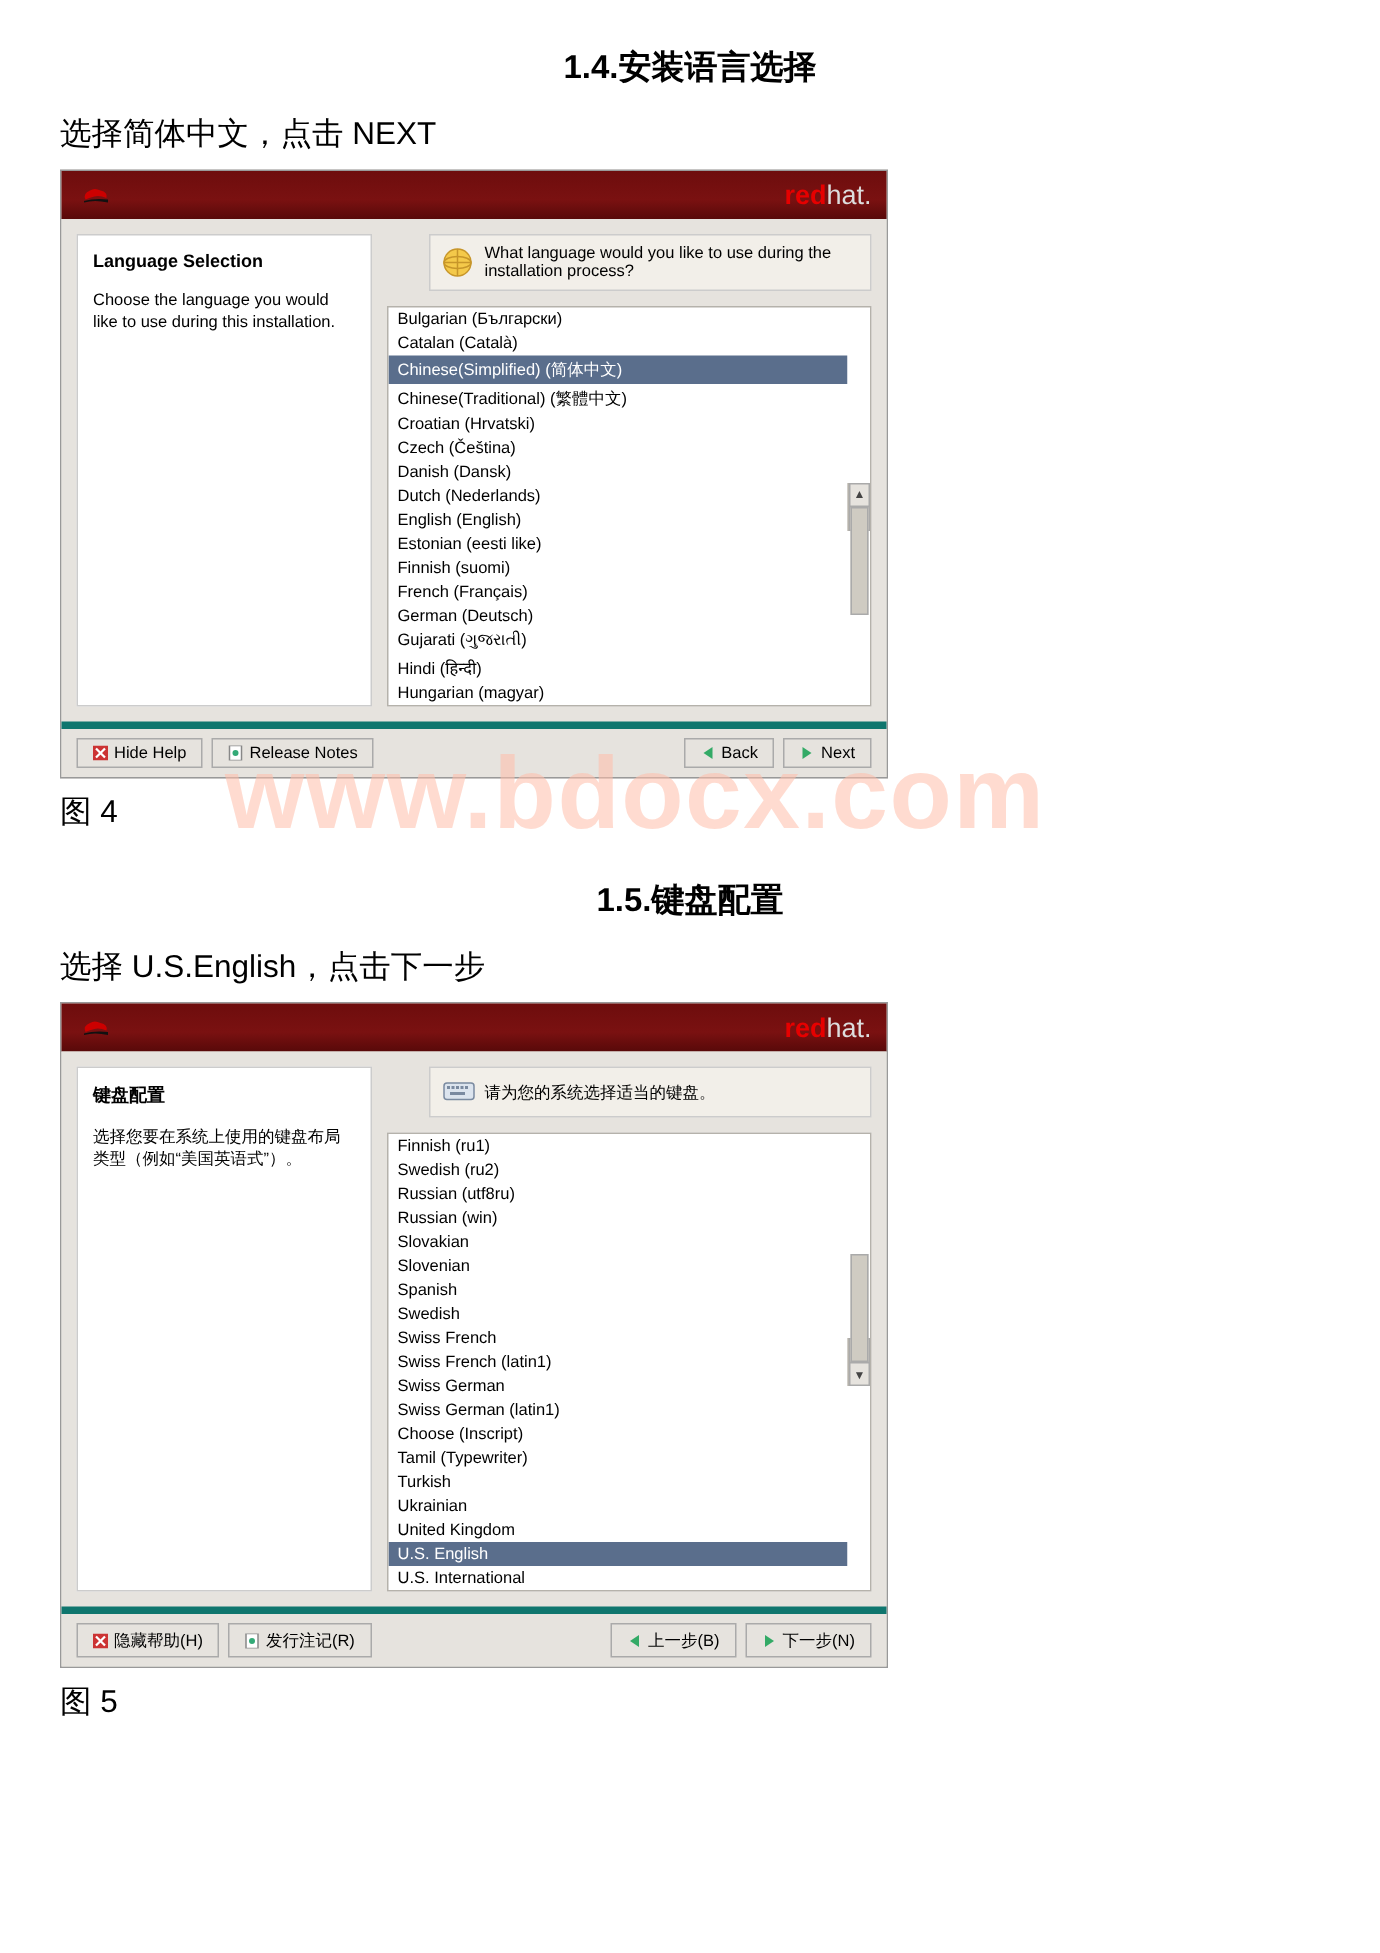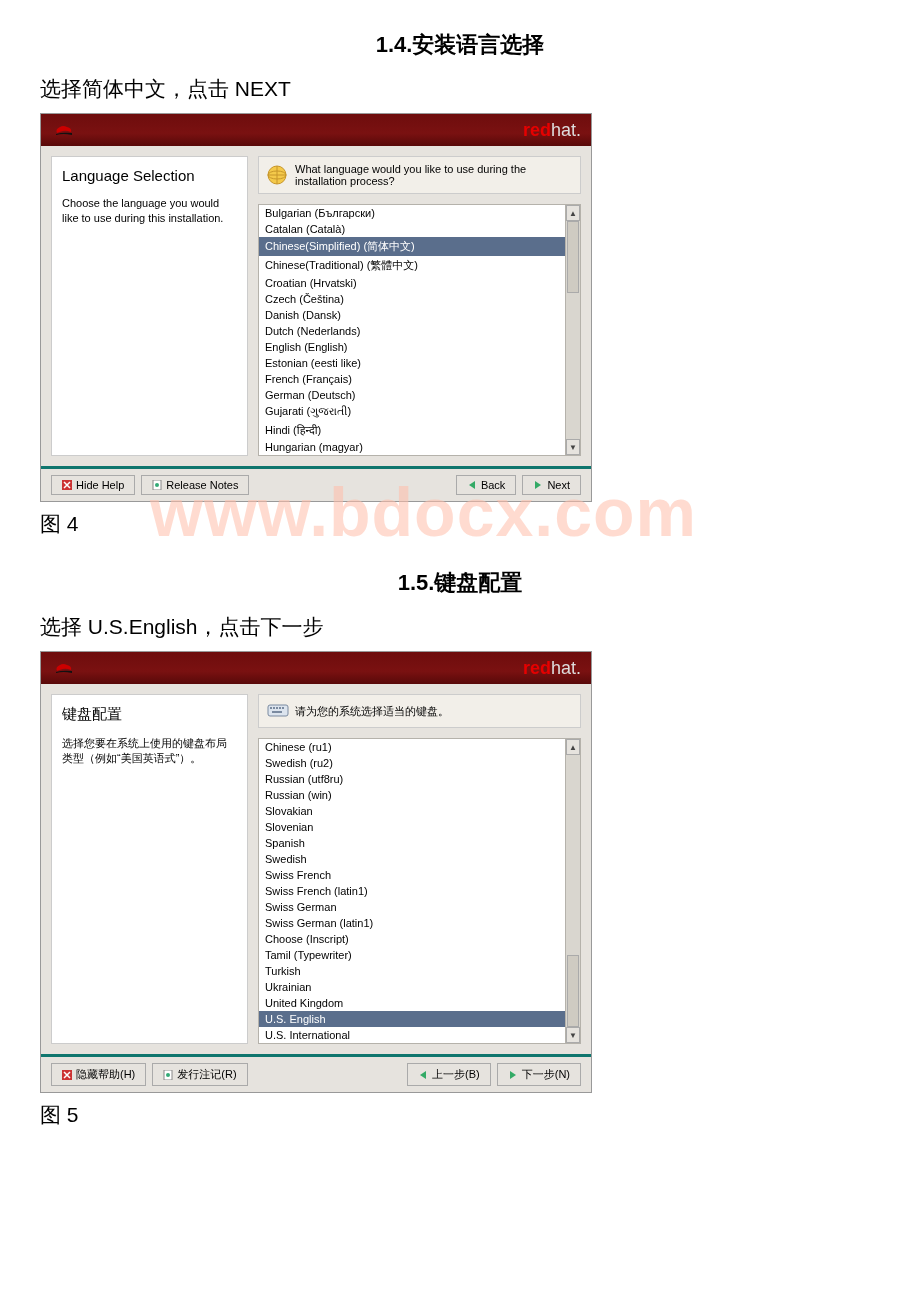--- a/index.html
+++ b/index.html
@@ -75,54 +75,56 @@
     gap: 10px;
     background: #e6e3de;
   }
   .side {
     width: 175px;
     background: #fff;
     border: 1px solid #ccc;
     padding: 10px;
   }
   .side-title {
-    font-weight: normal;
-    font-size: 15px;
+    font-weight: bold;
+    font-size: 12px;
     margin-bottom: 12px;
   }
   .side-desc {
     font-size: 11px;
     line-height: 1.4;
   }
   .main {
     flex: 1;
     display: flex;
     flex-direction: column;
   }
   .prompt {
     display: flex;
     align-items: center;
     gap: 8px;
     background: #f2efe9;
     border: 1px solid #ccc;
     padding: 6px 8px;
     font-size: 11px;
     margin-bottom: 10px;
+    margin-left: 28px;
   }
   .prompt-icon {
     width: 20px;
     height: 20px;
     flex-shrink: 0;
   }
   .listbox {
     flex: 1;
     background: #fff;
     border: 1px solid #b5b2ab;
     height: 270px;
     display: flex;
+    align-items: center;
   }
   .list {
     flex: 1;
     overflow: hidden;
   }
   .list-item {
     font-size: 11px;
     padding: 2px 6px;
     white-space: nowrap;
   }
@@ -156,21 +158,21 @@
     left: 1px;
     right: 1px;
     background: #cfcbc2;
     border: 1px solid #aaa;
     height: 70px;
   }
   .installer-footer {
     display: flex;
     align-items: center;
     padding: 6px 10px;
-    border-top: 3px solid #0f766e;
+    border-top: 5px solid #0f766e;
     gap: 6px;
     background: #e6e3de;
   }
   .btn {
     font-size: 11px;
     padding: 3px 10px;
     background: #e6e3de;
     border: 1px solid #aaa;
     display: inline-flex;
     align-items: center;
@@ -218,20 +220,21 @@
             <div class="list-item">Bulgarian (Български)</div>
             <div class="list-item">Catalan (Català)</div>
             <div class="list-item sel">Chinese(Simplified) (简体中文)</div>
             <div class="list-item">Chinese(Traditional) (繁體中文)</div>
             <div class="list-item">Croatian (Hrvatski)</div>
             <div class="list-item">Czech (Čeština)</div>
             <div class="list-item">Danish (Dansk)</div>
             <div class="list-item">Dutch (Nederlands)</div>
             <div class="list-item">English (English)</div>
             <div class="list-item">Estonian (eesti like)</div>
+            <div class="list-item">Finnish (suomi)</div>
             <div class="list-item">French (Français)</div>
             <div class="list-item">German (Deutsch)</div>
             <div class="list-item">Gujarati (ગુજરાતી)</div>
             <div class="list-item">Hindi (हिन्दी)</div>
             <div class="list-item">Hungarian (magyar)</div>
           </div>
         <div class="scrollbar">
           <div class="scroll-btn">▲</div>
           <div class="scroll-track">
               <div class="scroll-thumb" style="top:0;"></div>
@@ -313,21 +316,21 @@
               <rect x="9" y="6" width="2" height="2" fill="#7a8aa0"></rect>
               <rect x="12" y="6" width="2" height="2" fill="#7a8aa0"></rect>
               <rect x="15" y="6" width="2" height="2" fill="#7a8aa0"></rect>
               <rect x="5" y="10" width="10" height="2" fill="#7a8aa0"></rect>
             </svg>
         </span>
         <span>请为您的系统选择适当的键盘。</span>
       </div>
       <div class="listbox" style="height:290px;">
         <div class="list" id="kbd-list">
-            <div class="list-item">Chinese (ru1)</div>
+            <div class="list-item">Finnish (ru1)</div>
             <div class="list-item">Swedish (ru2)</div>
             <div class="list-item">Russian (utf8ru)</div>
             <div class="list-item">Russian (win)</div>
             <div class="list-item">Slovakian</div>
             <div class="list-item">Slovenian</div>
             <div class="list-item">Spanish</div>
             <div class="list-item">Swedish</div>
             <div class="list-item">Swiss French</div>
             <div class="list-item">Swiss French (latin1)</div>
             <div class="list-item">Swiss German</div>

